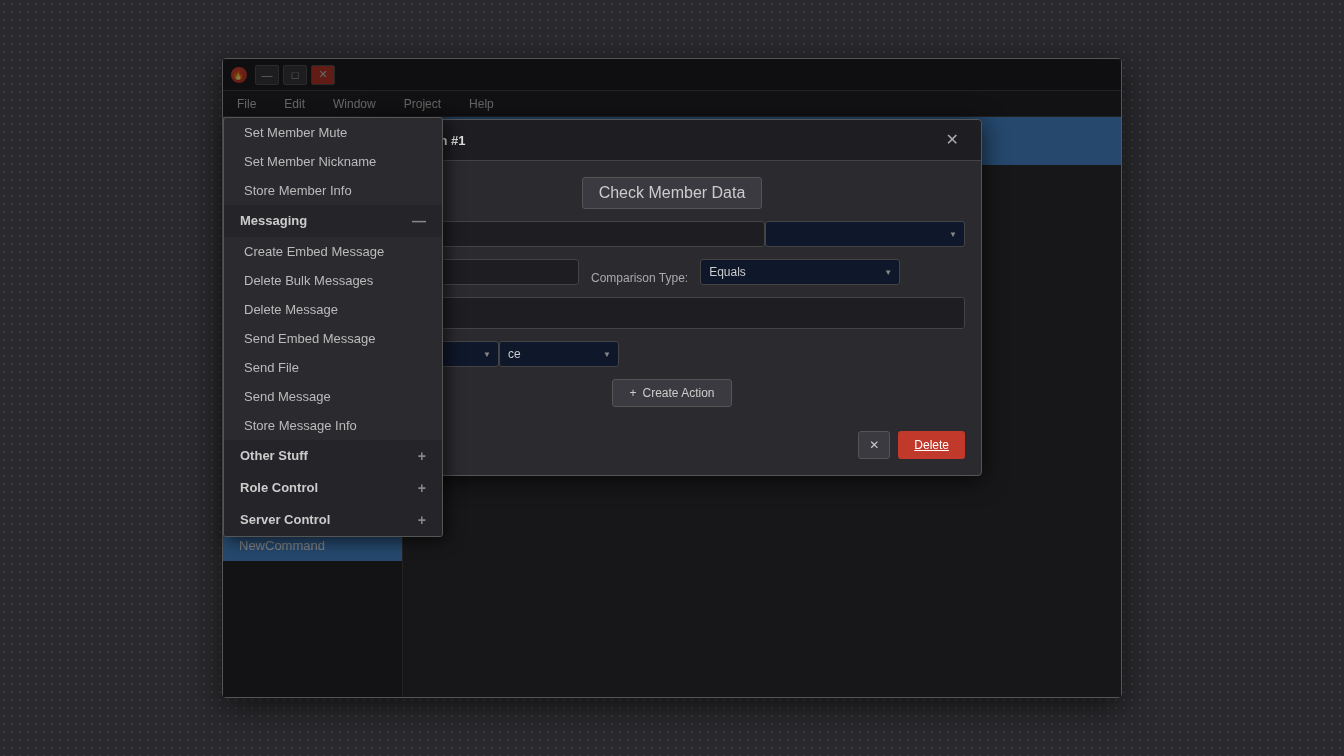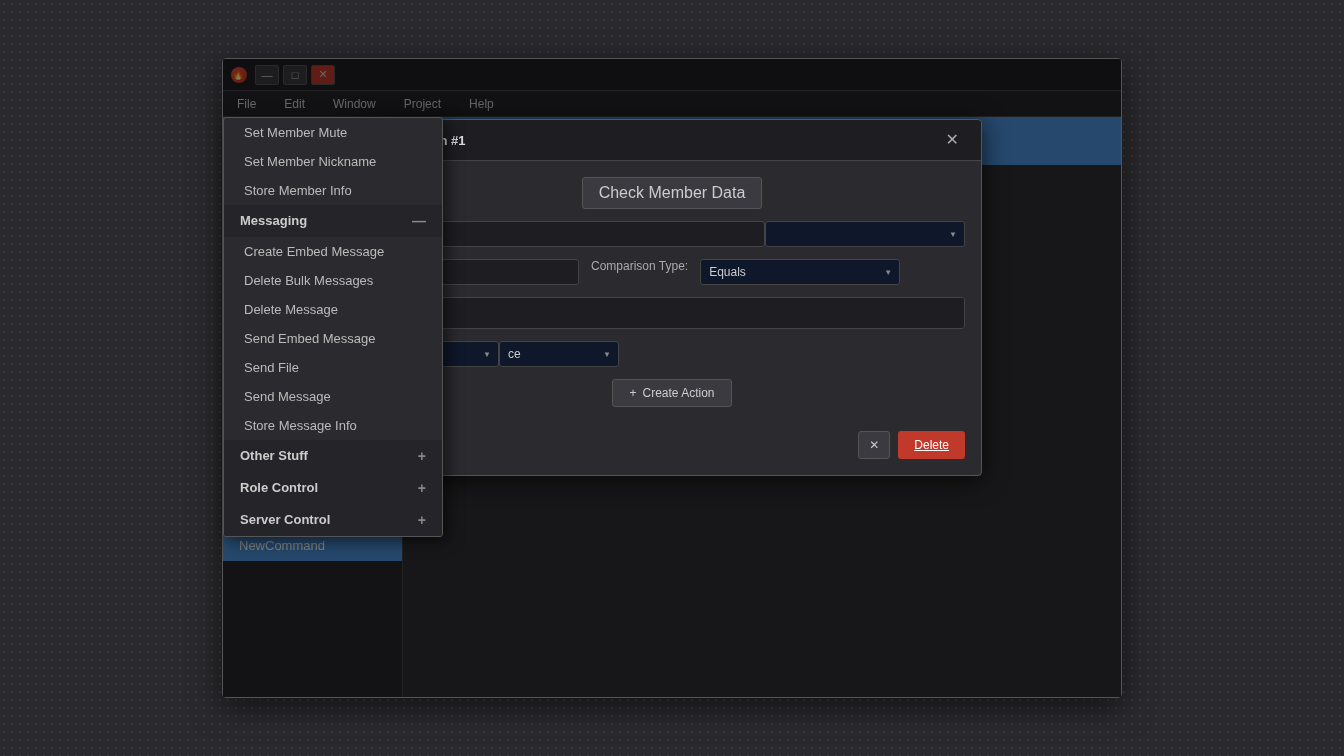--- a/index.html
+++ b/index.html
@@ -287,21 +287,21 @@
     }
     .select-wrapper select {
       padding-right: 24px;
       min-width: 200px;
     }
 
     
     .comparison-row {
       display: flex;
       gap: 12px;
-      align-items: flex-start;
+      align-items: flex-end;
     }
     .comparison-label {
       color: #aaa;
       font-size: 12px;
     }
 
     
     .form-textarea {
       background: #1e1e22;
       border: 1px solid #444;

